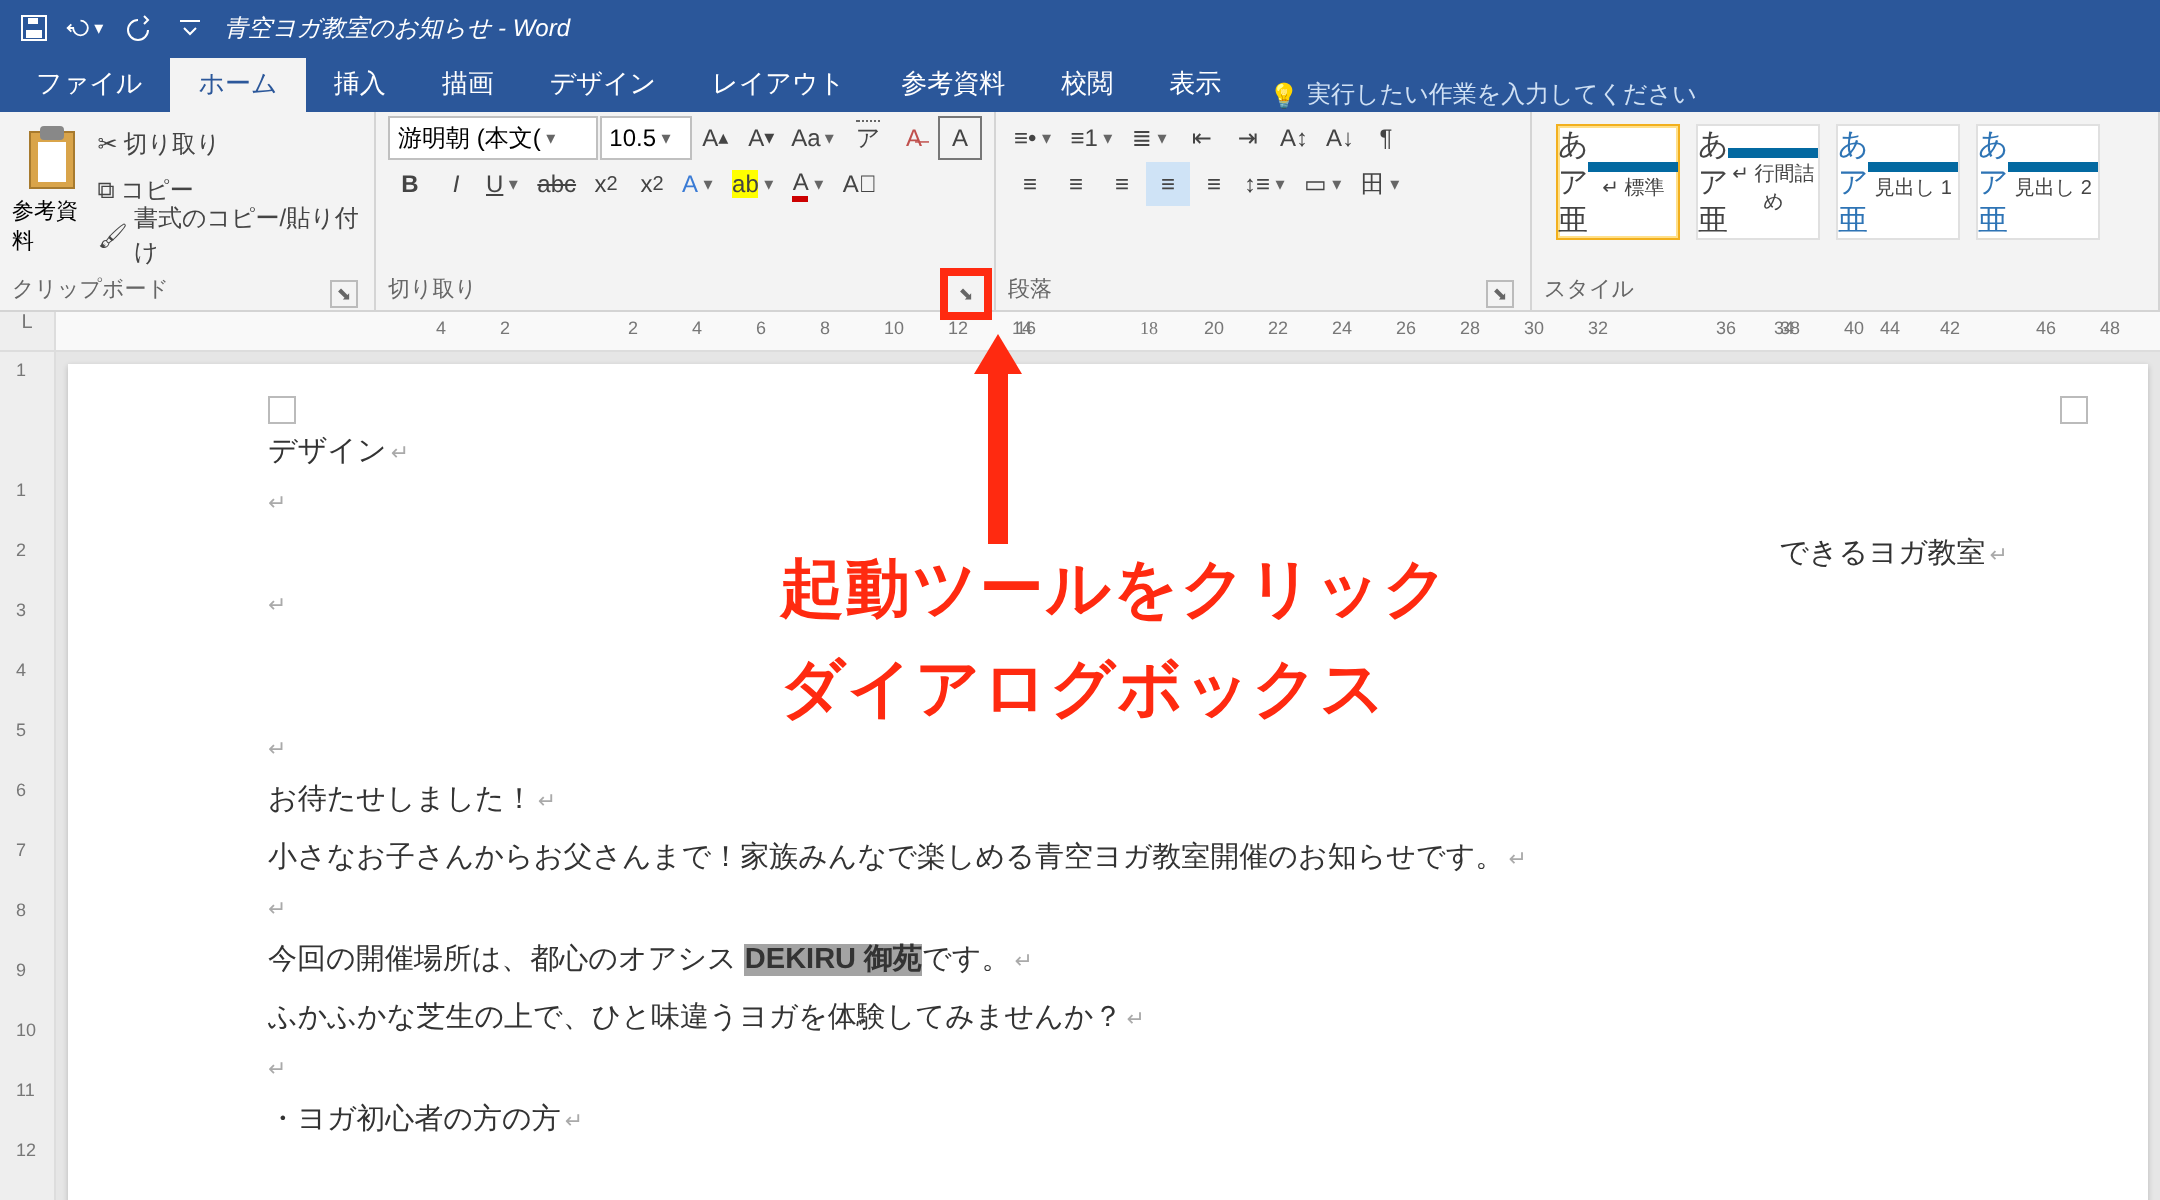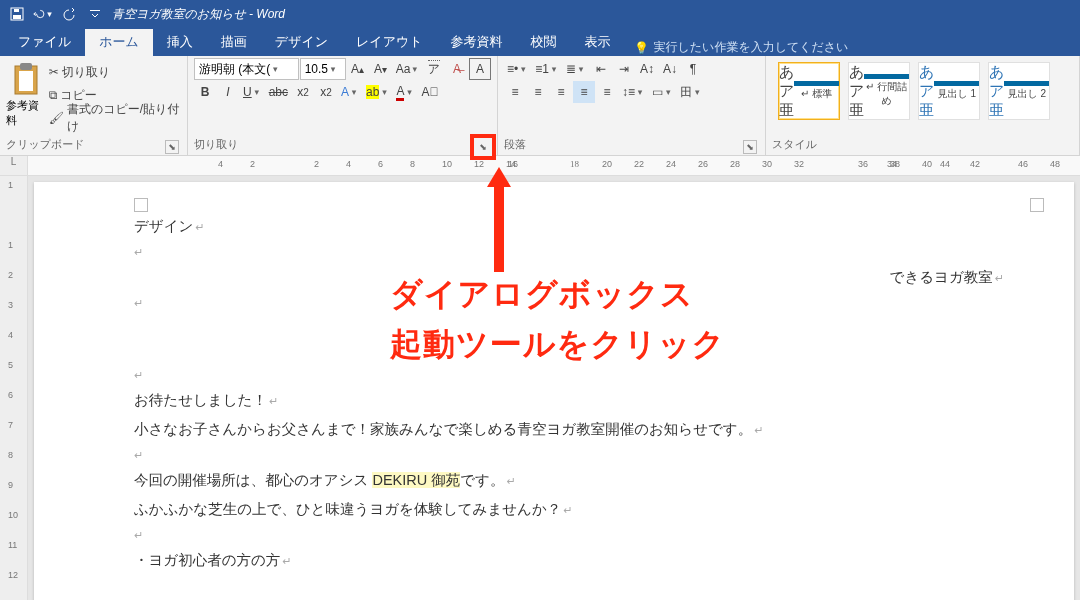--- a/index.html
+++ b/index.html
@@ -50,21 +50,21 @@
 
 .ws { display:flex; height:424px; background:#e6e6e6; }
 .vruler { width:28px; background:#eee; border-right:1px solid #ddd; position:relative; font-size:9px; color:#777; }
 .vruler .tk { position:absolute; left:8px; }
 .page { margin:6px 0 0 6px; background:#fff; width:1040px; height:430px; box-shadow:0 1px 3px rgba(0,0,0,.2); position:relative; padding:30px 70px 0 100px; font-family:"Yu Mincho","MS Mincho",serif; font-size:14.5px; color:#333; line-height:2; }
 .page .corner { position:absolute; width:14px; height:14px; border:1px solid #bbb; }
 .c-tl { left:100px; top:16px; border-right:none; border-bottom:none; transform:rotate(180deg);}
 .c-tr { right:30px; top:16px; border-left:none; border-bottom:none; transform:rotate(180deg);}
 .para::after { content:"↵"; color:#aaa; font-size:11px; margin-left:2px; }
 .rt { text-align:right; }
-.selword { background:#fef9c3; }
+.selword { background:#a3a3a3;font-weight:bold; }
 
 
 .arrow { position:absolute; left:484px; top:162px; z-index:60; }
 .arrow svg { display:block; }
 .annot { position:absolute; left:390px; top:270px; color:#ff2a10; font-size:32px; font-weight:700; line-height:1.55; z-index:60; font-family:"Yu Gothic","Meiryo",sans-serif; letter-spacing:1px;}
 </style>
 </head>
 <body>
 
 <div class="titlebar">
@@ -319,15 +319,15 @@
   </div>
 </div>
 
 <div class="arrow">
   <svg width="30" height="110">
       <path d="M15 110 V20" stroke="#ff2a10" stroke-width="10"></path>
       <path d="M3 25 L15 5 L27 25 Z" fill="#ff2a10"></path>
     </svg>
 </div>
 <div class="annot">
+  <div>起動ツールをクリック</div>
   <div>ダイアログボックス</div>
-  <div>起動ツールをクリック</div>
 </div>
 
 </body></html>

